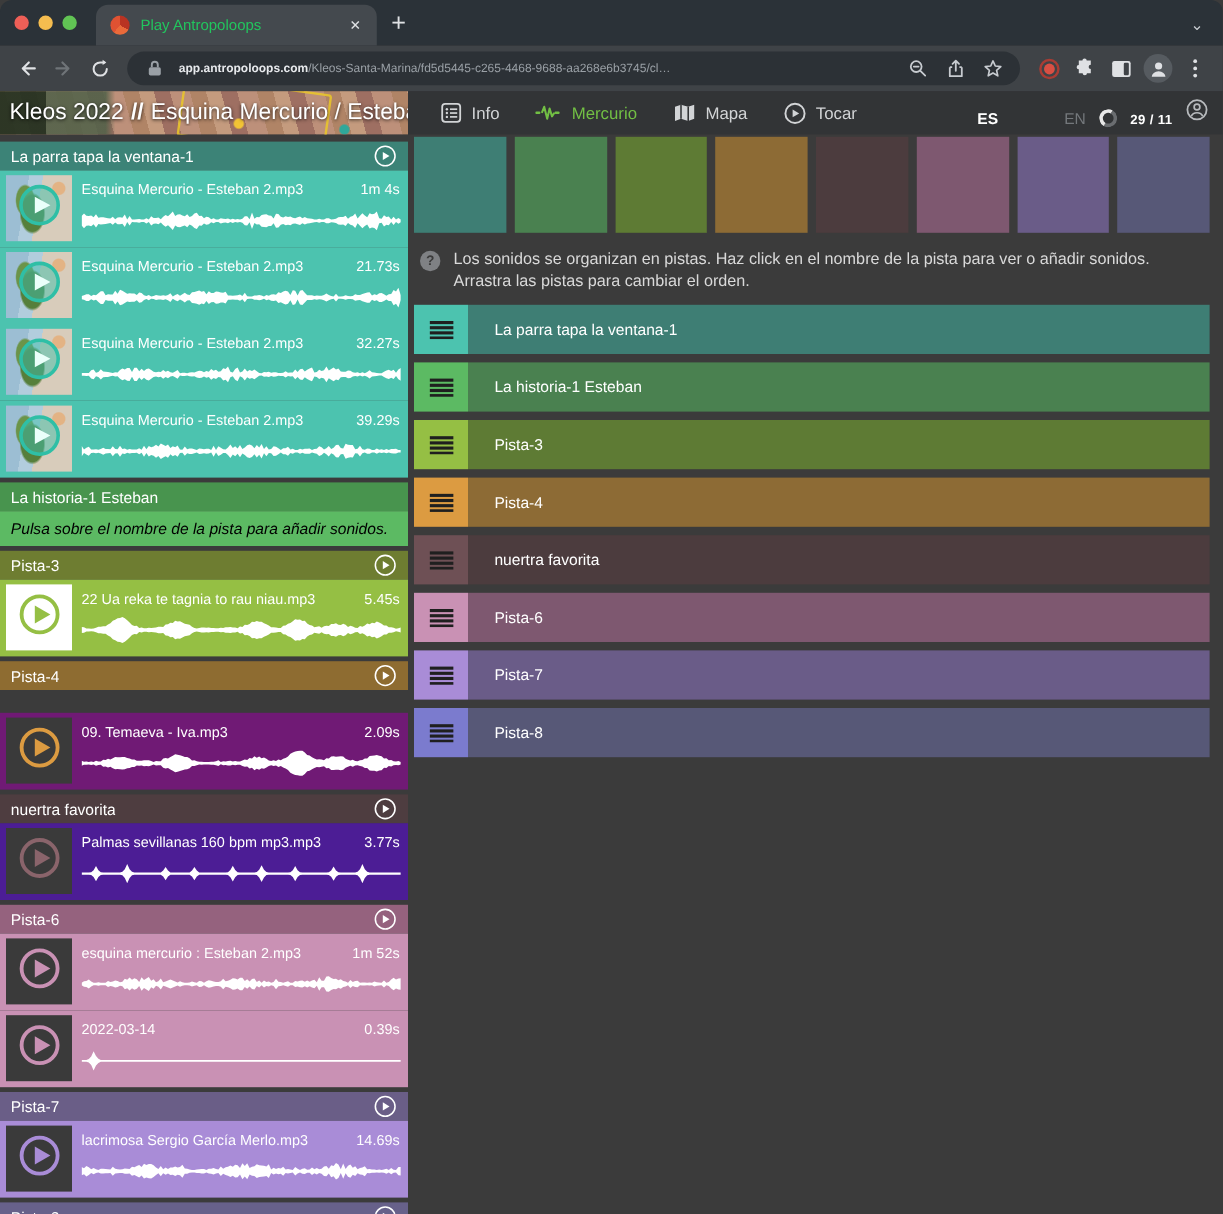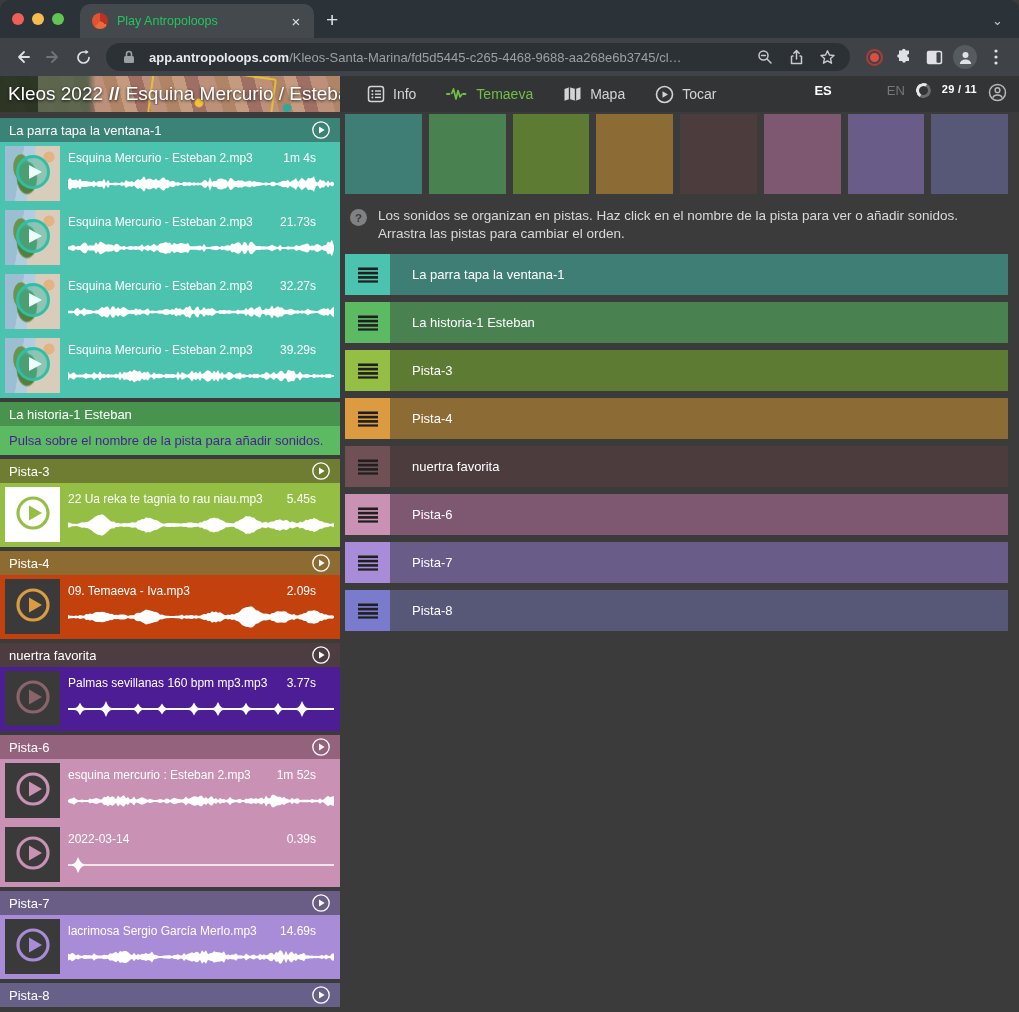--- a/index.html
+++ b/index.html
@@ -17,21 +17,21 @@
   .tab { width:234px; height:34px; background:#44494e; border-radius:10px 10px 0 0; display:flex; align-items:center; padding:0 8px 0 12px; gap:9px; }
   .favicon { width:16px; height:16px; border-radius:50%; background:conic-gradient(from 220deg,#e05232 0 38%,#b93322 38% 72%,#ea6a3a 72% 100%); flex:none; }
   .tab-title { color:#22c55e; font-size:12.5px; flex:1; white-space:nowrap; overflow:hidden; }
   .tab-close { color:#dfe1e4; font-size:15px; width:20px; text-align:center; cursor:default; }
   .newtab { color:#dfe1e4; font-size:21px; font-weight:300; margin:0 0 6px 12px; }
   .tab-chevron { position:absolute; right:16px; bottom:10px; color:#c7cbd0; font-size:13px; }
 
   .toolbar { height:38px; background:#3f4347; display:flex; align-items:center; padding:0 10px; gap:4px; }
   .nav-btn { width:26px; height:26px; display:flex; align-items:center; justify-content:center; flex:none; }
   .omnibox { flex:1; height:28px; background:#2c3136; border-radius:14px; display:flex; align-items:center; padding:0 12px; gap:9px; margin:0 8px 0 6px; min-width:0; }
-  .url { font-size:13px; white-space:nowrap; overflow:hidden; flex:1; min-width:0; }
+  .url { font-size:10px; white-space:nowrap; overflow:hidden; flex:1; min-width:0; }
   .url .domain { color:#e8eaed; font-weight:bold; }
   .url .path { color:#9aa0a6; }
   .omni-ico { flex:none; display:flex; align-items:center; justify-content:center; width:22px; height:22px; }
   .record-dot { width:17px; height:17px; border-radius:50%; border:2px solid #a93c34; display:flex; align-items:center; justify-content:center; flex:none; margin:0 4px; }
   .record-dot i { display:block; width:9px; height:9px; border-radius:50%; background:#d94f43; }
   .avatar-btn { width:24px; height:24px; border-radius:50%; background:#565b60; display:flex; align-items:center; justify-content:center; flex:none; margin:0 2px; }
 
   
   .app-header { height:36px; background:#323436; display:flex; align-items:center; position:relative; }
   .header-photo { position:absolute; left:0; top:0; width:340px; height:36px; overflow:hidden;
@@ -40,21 +40,21 @@
       radial-gradient(circle 5px at 287px 32px, #2fa89a 0 3.5px, rgba(0,0,0,0) 5px),
       linear-gradient(90deg, rgba(38,50,33,.95) 0 38px, rgba(84,98,74,.9) 38px 88px, rgba(0,0,0,0) 96px),
       repeating-linear-gradient(75deg, #b08466 0 13px, #c49b7e 13px 25px, #9e6f62 25px 38px, #bd907a 38px 54px);
   }
   .header-photo::after { content:""; position:absolute; left:150px; top:-6px; width:120px; height:48px; border:2px solid rgba(235,200,40,.85); transform:rotate(8deg); border-radius:3px; }
   .breadcrumb { position:relative; z-index:2; width:340px; flex:none; padding-left:8px; color:#fff; font-size:19px; white-space:nowrap; overflow:hidden; text-shadow:0 1px 3px rgba(0,0,0,.85); }
   .breadcrumb .sep { padding:0 6px; font-weight:bold; }
   .app-nav { display:flex; align-items:center; margin-left:12px; z-index:2; }
   .app-nav .nav-item { display:flex; align-items:center; gap:8px; padding:0 15px; height:36px; color:#d2d4d6; font-size:14px; cursor:default; }
   .app-nav .nav-item.active { color:#72bf44; }
-  .header-right { margin-left:auto; display:flex; align-items:flex-start; gap:11px; padding-right:12px; z-index:2; }
+  .header-right { margin-left:auto; display:flex; align-items:flex-end; gap:11px; padding-right:12px; z-index:2; }
   .lang-active { color:#fff; font-size:13px; font-weight:bold; }
   .lang-inactive { color:#74787c; font-size:13px;margin-left:44px; }
   .spinner { width:15px; height:15px; border-radius:50%; border:3px solid #6a6d70; border-left-color:#e8e8e8; border-top-color:#e8e8e8; transform:rotate(-15deg); }
   .counter { color:#fff; font-size:11px; font-weight:bold; letter-spacing:.3px; }
 
   
   .content { position:absolute; top:112px; left:0; right:0; bottom:0; }
   .sidebar { position:absolute; left:0; top:0; width:340px; height:900px; padding-top:6px; overflow:hidden; }
   .main { position:absolute; left:340px; right:0; top:0; bottom:0; padding:2px 11px 0 5px; }
 
@@ -66,21 +66,21 @@
   .clip { height:64px; position:relative; }
   .thumb { position:absolute; left:5px; top:4px; width:55px; height:55px; display:flex; align-items:center; justify-content:center; }
   .thumb.photo {
     background:
       radial-gradient(ellipse 15px 24px at 40% 58%, #567f3b 0 62%, rgba(0,0,0,0) 72%),
       radial-gradient(ellipse 11px 18px at 29% 38%, #6b9449 0 65%, rgba(0,0,0,0) 75%),
       radial-gradient(circle 6px at 80% 20%, #e3b384 0 5px, rgba(0,0,0,0) 6px),
       linear-gradient(100deg, #9cbed3 0 30%, #b2cddd 30% 48%, #d8ccbb 48% 100%);
   }
   .clip-title { position:absolute; left:68px; top:9px; right:72px; font-size:12px; color:#fff; white-space:nowrap; overflow:hidden; }
-  .clip-duration { position:absolute; right:24px; top:9px; font-size:12px; color:#fff; }
+  .clip-duration { position:absolute; right:7px; top:9px; font-size:12px; color:#fff; }
   .clip-wave { position:absolute; left:68px; top:29px; width:266px; height:26px; }
   .clip-wave svg { display:block; width:100%; height:100%; }
 
   
   .swatches { display:flex; gap:7px; height:80px; }
   .swatch { flex:1; }
   .hint { display:flex; gap:11px; margin-top:13px; padding-left:5px; max-width:672px; color:#d9d9d9; font-size:13.5px; line-height:18px; }
   .hint-icon { width:17px; height:17px; border-radius:50%; background:#7f8184; color:#3b3b3b; font-size:11.5px; font-weight:bold; display:flex; align-items:center; justify-content:center; flex:none; margin-top:2px; }
   .rows { margin-top:11px; display:flex; flex-direction:column; gap:7px; }
   .track-row { height:41px; display:flex; }
@@ -198,21 +198,21 @@
         </span>
         <span>Info</span>
       </div>
       <div class="nav-item active">
         <span style="display: flex;">
           <svg width="22" height="18" viewBox="0 0 22 18">
             <path d="M1 9 H5 M17 9 H21" stroke="#72bf44" stroke-width="2" stroke-linecap="round" stroke-dasharray="2.4 1.6"></path>
      <path d="M5.5 9 L7.5 4 L10 14 L12 5.5 L14 12 L16 9" stroke="#72bf44" stroke-width="1.7" fill="none" stroke-linejoin="round"></path>
           </svg>
         </span>
-        <span>Temaeva</span>
+        <span>Mercurio</span>
       </div>
       <div class="nav-item">
         <span style="display: flex;">
           <svg width="19" height="16" viewBox="0 0 19 16">
             <path d="M1.5 3 L6.5 1.2 L12.5 3 L17.5 1.2 V13 L12.5 14.8 L6.5 13 L1.5 14.8 Z" fill="#d2d4d6"></path>
      <path d="M6.5 1.2 V13 M12.5 3 V14.8" stroke="#323436" stroke-width="1.3"></path>
           </svg>
         </span>
         <span>Mapa</span>
       </div>
@@ -311,21 +311,21 @@
             <svg viewBox="0 0 266 26" preserveAspectRatio="none">
               <path d="M0 13 L0.0 8.52 L2.0 11.49 L4.0 10.21 L6.0 9.21 L8.0 11.52 L10.0 11.68 L12.0 11.39 L14.0 11.69 L16.0 11.18 L18.0 10.12 L20.0 11.18 L22.0 11.24 L24.0 11.42 L26.0 8.88 L28.0 11.08 L30.0 11.39 L32.0 8.41 L34.0 11.13 L36.0 10.70 L38.0 11.80 L40.0 11.09 L42.0 11.53 L44.0 11.60 L46.0 11.64 L48.0 10.46 L50.0 11.71 L52.0 8.44 L54.0 11.42 L56.0 8.68 L58.0 9.79 L60.0 9.13 L62.0 7.63 L64.0 9.00 L66.0 6.59 L68.0 7.70 L70.0 8.73 L72.0 7.52 L74.0 10.39 L76.0 8.80 L78.0 9.75 L80.0 8.28 L82.0 11.50 L84.0 11.78 L86.0 9.14 L88.0 11.29 L90.0 10.69 L92.0 10.68 L94.0 11.34 L96.0 12.00 L98.0 10.67 L100.0 10.94 L102.0 11.33 L104.0 10.97 L106.0 11.00 L108.0 12.00 L110.0 8.45 L112.0 12.00 L114.0 8.91 L116.0 10.14 L118.0 11.46 L120.0 11.53 L122.0 9.91 L124.0 7.42 L126.0 10.27 L128.0 8.80 L130.0 10.83 L132.0 7.93 L134.0 11.17 L136.0 9.89 L138.0 7.94 L140.0 7.37 L142.0 8.26 L144.0 10.50 L146.0 7.73 L148.0 10.01 L150.0 7.02 L152.0 11.25 L154.0 8.88 L156.0 11.58 L158.0 11.19 L160.0 8.94 L162.0 9.26 L164.0 10.51 L166.0 12.00 L168.0 10.51 L170.0 10.46 L172.0 9.26 L174.0 11.55 L176.0 10.93 L178.0 12.00 L180.0 12.00 L182.0 10.93 L184.0 11.65 L186.0 10.86 L188.0 10.90 L190.0 10.78 L192.0 12.00 L194.0 11.19 L196.0 10.92 L198.0 8.96 L200.0 9.81 L202.0 11.68 L204.0 10.55 L206.0 8.68 L208.0 11.26 L210.0 10.21 L212.0 7.88 L214.0 7.69 L216.0 10.42 L218.0 10.76 L220.0 6.80 L222.0 7.59 L224.0 7.93 L226.0 7.83 L228.0 11.38 L230.0 11.04 L232.0 8.54 L234.0 11.35 L236.0 11.87 L238.0 10.82 L240.0 10.95 L242.0 12.00 L244.0 12.00 L246.0 10.81 L248.0 11.84 L250.0 11.46 L252.0 12.00 L254.0 11.27 L256.0 12.00 L258.0 11.24 L260.0 11.13 L262.0 11.03 L264.0 12.00 L266.0 12.00 L266.0 14.00 L264.0 14.00 L262.0 14.97 L260.0 14.87 L258.0 14.76 L256.0 14.00 L254.0 14.73 L252.0 14.00 L250.0 14.54 L248.0 14.16 L246.0 15.19 L244.0 14.00 L242.0 14.00 L240.0 15.05 L238.0 15.18 L236.0 14.13 L234.0 14.65 L232.0 17.46 L230.0 14.96 L228.0 14.62 L226.0 18.17 L224.0 18.07 L222.0 18.41 L220.0 19.20 L218.0 15.24 L216.0 15.58 L214.0 18.31 L212.0 18.12 L210.0 15.79 L208.0 14.74 L206.0 17.32 L204.0 15.45 L202.0 14.32 L200.0 16.19 L198.0 17.04 L196.0 15.08 L194.0 14.81 L192.0 14.00 L190.0 15.22 L188.0 15.10 L186.0 15.14 L184.0 14.35 L182.0 15.07 L180.0 14.00 L178.0 14.00 L176.0 15.07 L174.0 14.45 L172.0 16.74 L170.0 15.54 L168.0 15.49 L166.0 14.00 L164.0 15.49 L162.0 16.74 L160.0 17.06 L158.0 14.81 L156.0 14.42 L154.0 17.12 L152.0 14.75 L150.0 18.98 L148.0 15.99 L146.0 18.27 L144.0 15.50 L142.0 17.74 L140.0 18.63 L138.0 18.06 L136.0 16.11 L134.0 14.83 L132.0 18.07 L130.0 15.17 L128.0 17.20 L126.0 15.73 L124.0 18.58 L122.0 16.09 L120.0 14.47 L118.0 14.54 L116.0 15.86 L114.0 17.09 L112.0 14.00 L110.0 17.55 L108.0 14.00 L106.0 15.00 L104.0 15.03 L102.0 14.67 L100.0 15.06 L98.0 15.33 L96.0 14.00 L94.0 14.66 L92.0 15.32 L90.0 15.31 L88.0 14.71 L86.0 16.86 L84.0 14.22 L82.0 14.50 L80.0 17.72 L78.0 16.25 L76.0 17.20 L74.0 15.61 L72.0 18.48 L70.0 17.27 L68.0 18.30 L66.0 19.41 L64.0 17.00 L62.0 18.37 L60.0 16.87 L58.0 16.21 L56.0 17.32 L54.0 14.58 L52.0 17.56 L50.0 14.29 L48.0 15.54 L46.0 14.36 L44.0 14.40 L42.0 14.47 L40.0 14.91 L38.0 14.20 L36.0 15.30 L34.0 14.87 L32.0 17.59 L30.0 14.61 L28.0 14.92 L26.0 17.12 L24.0 14.58 L22.0 14.76 L20.0 14.82 L18.0 15.88 L16.0 14.82 L14.0 14.31 L12.0 14.61 L10.0 14.32 L8.0 14.48 L6.0 16.79 L4.0 15.79 L2.0 14.51 L0.0 17.48 Z" fill="#ffffff"></path>
             </svg>
           </div>
         </div>
       </div>
       <div class="track-section">
         <div class="track-header" style="background: rgb(72, 148, 78);">
           <span class="thname">La historia-1 Esteban</span>
         </div>
-        <div class="pulsa-row" style="background: rgb(92, 186, 99); color: #4c1d95;">Pulsa sobre el nombre de la pista para añadir sonidos.</div>
+        <div class="pulsa-row" style="background: rgb(92, 186, 99); color: #000000; font-style: italic;">Pulsa sobre el nombre de la pista para añadir sonidos.</div>
       </div>
       <div class="track-section">
         <div class="track-header" style="background: rgb(110, 125, 49);">
           <span class="thname">Pista-3</span>
           <span style="display: flex;">
             <svg width="20" height="20" viewBox="0 0 20 20">
               <circle cx="10" cy="10" r="8.2" stroke="#ffffff" stroke-width="1.3" fill="none"></circle>
      <path d="M8 6.6 L13.6 10 L8 13.4 Z" fill="#ffffff"></path>
             </svg>
           </span>
@@ -349,21 +349,21 @@
       <div class="track-section">
         <div class="track-header" style="background: rgb(142, 108, 49);">
           <span class="thname">Pista-4</span>
           <span style="display: flex;">
             <svg width="20" height="20" viewBox="0 0 20 20">
               <circle cx="10" cy="10" r="8.2" stroke="#ffffff" stroke-width="1.3" fill="none"></circle>
      <path d="M8 6.6 L13.6 10 L8 13.4 Z" fill="#ffffff"></path>
             </svg>
           </span>
         </div>
-        <div class="clip" style="background: #c2410c;">
+        <div class="clip" style="background: #701a75; margin-top: 19px;">
           <div class="thumb" style="background: rgb(58, 58, 58);">
             <span><svg width="36" height="36" viewBox="0 0 36 36">
                 <circle cx="18" cy="18" r="15" stroke="#DC9B41" stroke-width="3.2" fill="none"></circle>
                 <path d="M14 10.5 L27 18 L14 25.5 Z" fill="#DC9B41"></path>
               </svg></span>
           </div>
           <div class="clip-title">09. Temaeva - Iva.mp3</div>
           <div class="clip-duration">2.09s</div>
           <div class="clip-wave">
             <svg viewBox="0 0 266 26" preserveAspectRatio="none">

